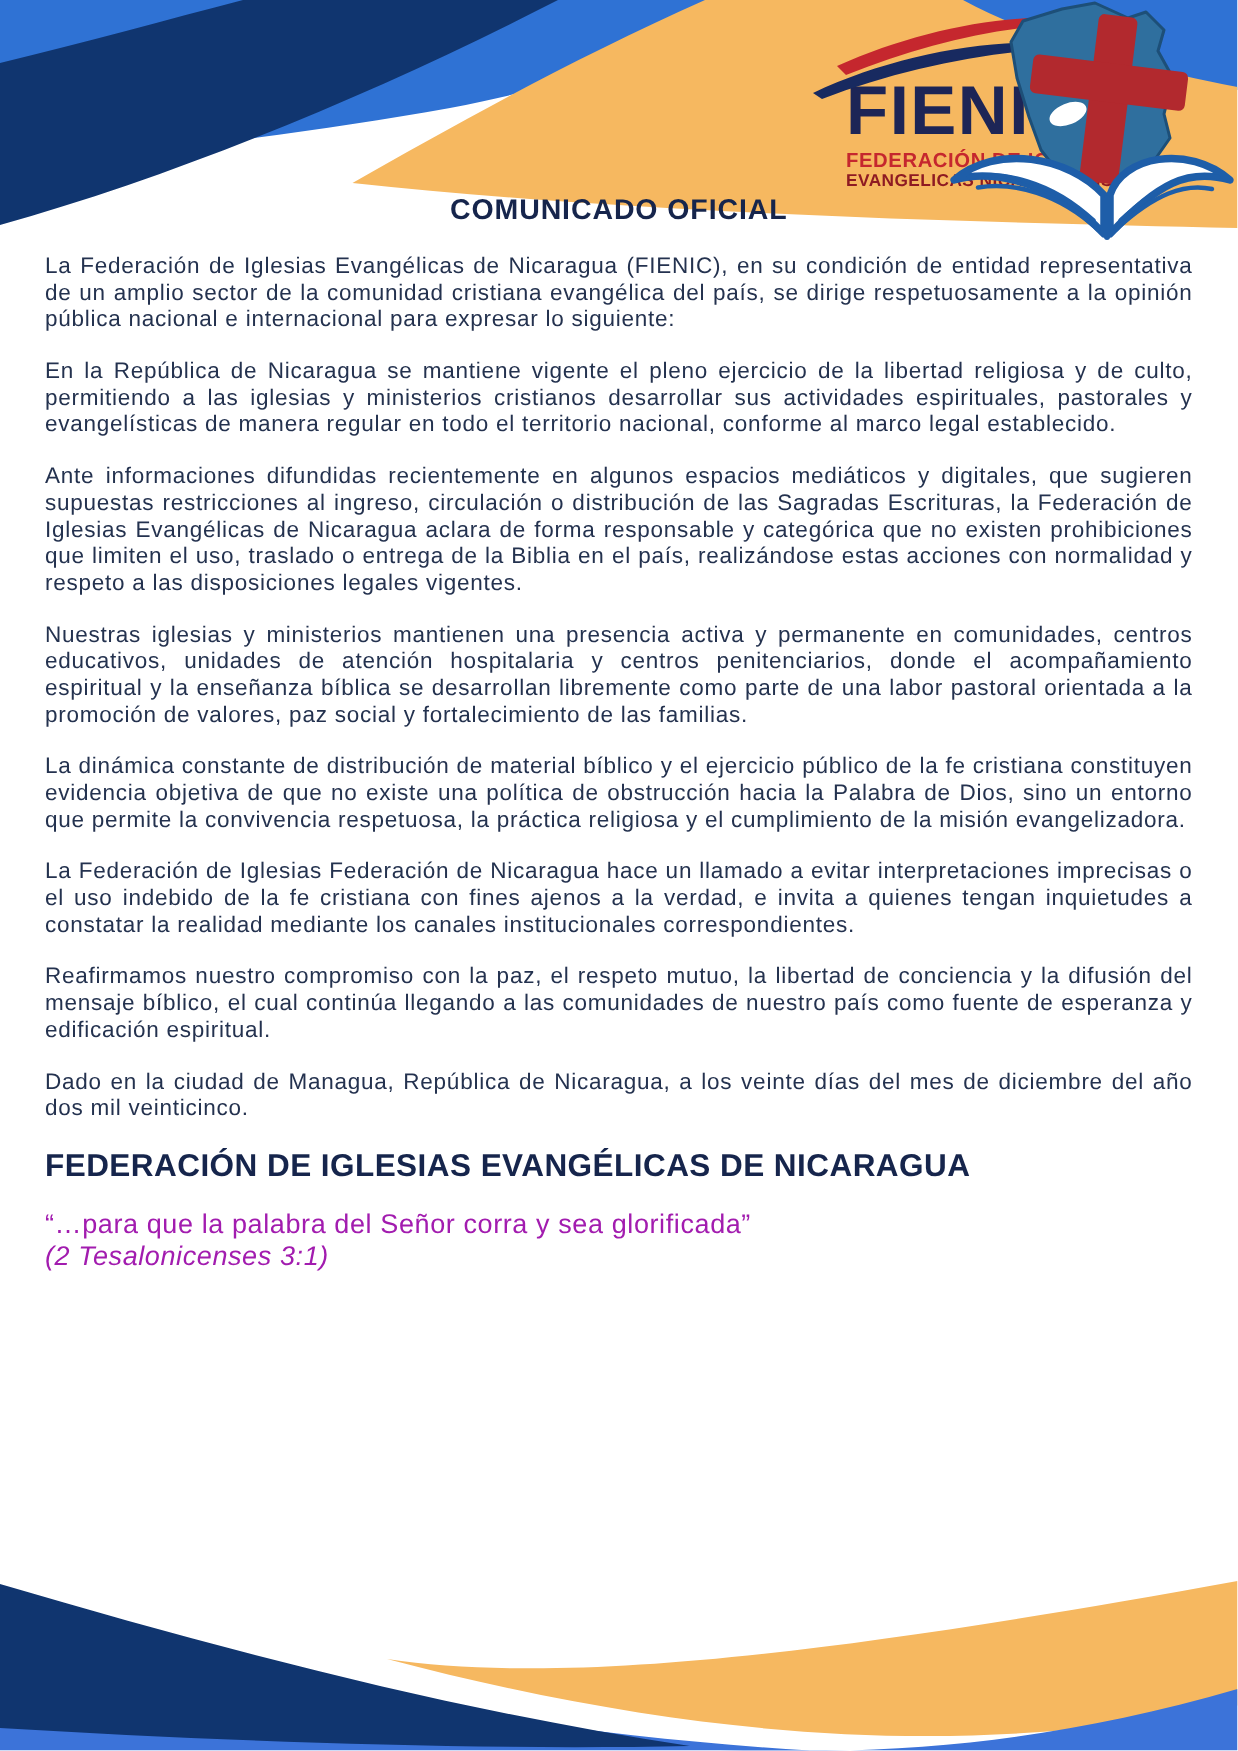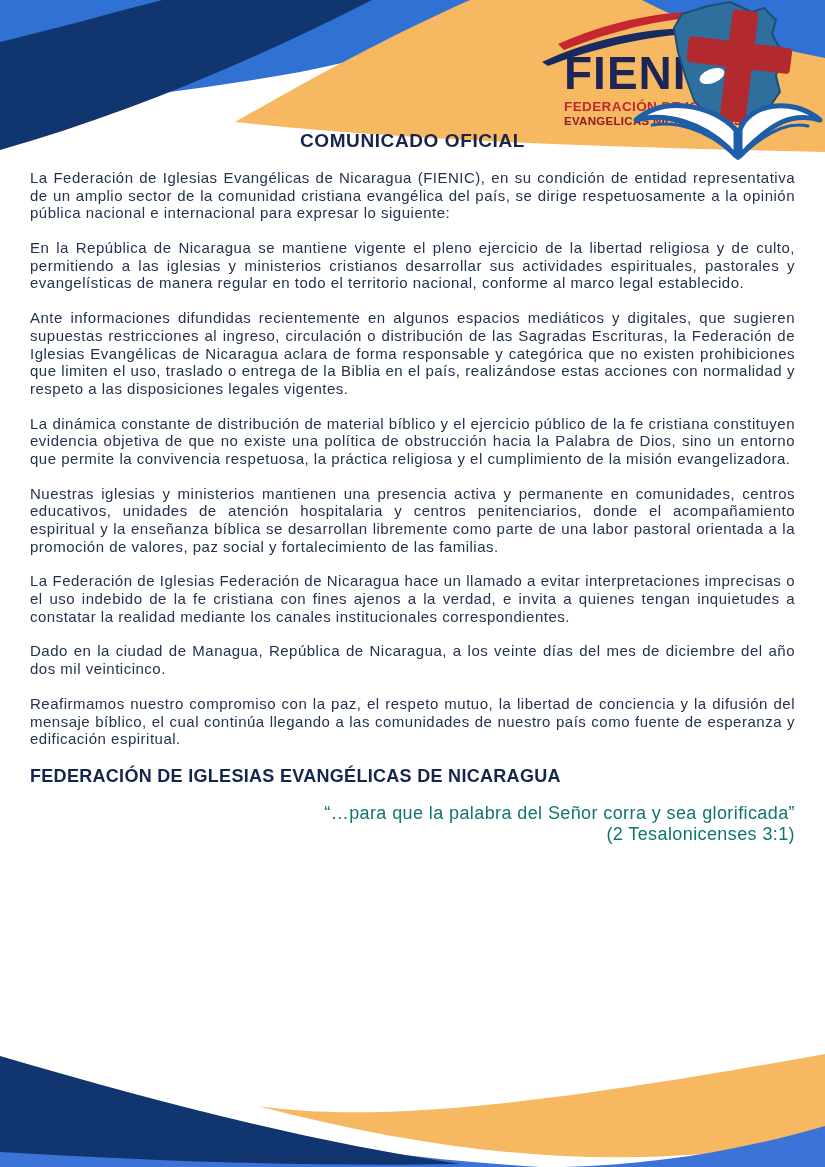--- a/index.html
+++ b/index.html
@@ -24,25 +24,25 @@
   }
   .doc-title {
     margin-top:130px; text-align:center;
     font-size:19px; font-weight:800; letter-spacing:0.6px; color:#16254c;
   }
   .doc-p {
     margin-top:17px; text-align:justify;
     font-size:15px; line-height:1.18; letter-spacing:0.5px; color:#24324f;
   }
   .signature {
-    margin-top:18px; font-size:18px; font-weight:800; letter-spacing:0.3px; color:#16254c;
+    margin-top:18px; font-size:21px; font-weight:800; letter-spacing:0.3px; color:#16254c;
   }
-  .quote-block { margin-top:16px; text-align:right; color:#0f766e; }
+  .quote-block { margin-top:16px; text-align:left; color:#a21caf; }
   .quote-text { font-size:18px; letter-spacing:0.4px; line-height:1.2; }
-  .quote-ref  { font-size:18px; letter-spacing:0.4px; line-height:1.2; }
+  .quote-ref  { font-size:18px; letter-spacing:0.4px; line-height:1.2;font-style:italic; }
 </style>
 </head>
 <body>
 
 <svg class="header-deco" viewBox="0 0 825 165" preserveAspectRatio="none" aria-hidden="true">
   <rect x="0" y="0" width="825" height="165" fill="#ffffff"></rect>
 
   <path d="M0,0 H825 V60 C700,50 560,20 470,35 C400,48 360,60 300,72 C200,90 90,102 0,112 Z" fill="#2f72d4"></path>
 
   <path d="M235,122 C300,85 380,40 470,0 L642,0 C690,26 760,46 825,58 L825,152 C640,148 420,142 235,122 Z" fill="#f6b860"></path>
@@ -83,25 +83,25 @@
     </g>
   </svg>
 </div>
 
 <div class="content">
   <h1 class="doc-title">COMUNICADO OFICIAL</h1>
 
   <p class="doc-p">La Federación de Iglesias Evangélicas de Nicaragua (FIENIC), en su condición de entidad representativa de un amplio sector de la comunidad cristiana evangélica del país, se dirige respetuosamente a la opinión pública nacional e internacional para expresar lo siguiente:</p>
   <p class="doc-p">En la República de Nicaragua se mantiene vigente el pleno ejercicio de la libertad religiosa y de culto, permitiendo a las iglesias y ministerios cristianos desarrollar sus actividades espirituales, pastorales y evangelísticas de manera regular en todo el territorio nacional, conforme al marco legal establecido.</p>
   <p class="doc-p">Ante informaciones difundidas recientemente en algunos espacios mediáticos y digitales, que sugieren supuestas restricciones al ingreso, circulación o distribución de las Sagradas Escrituras, la Federación de Iglesias Evangélicas de Nicaragua aclara de forma responsable y categórica que no existen prohibiciones que limiten el uso, traslado o entrega de la Biblia en el país, realizándose estas acciones con normalidad y respeto a las disposiciones legales vigentes.</p>
+  <p class="doc-p">Nuestras iglesias y ministerios mantienen una presencia activa y permanente en comunidades, centros educativos, unidades de atención hospitalaria y centros penitenciarios, donde el acompañamiento espiritual y la enseñanza bíblica se desarrollan libremente como parte de una labor pastoral orientada a la promoción de valores, paz social y fortalecimiento de las familias.</p>
   <p class="doc-p">La dinámica constante de distribución de material bíblico y el ejercicio público de la fe cristiana constituyen evidencia objetiva de que no existe una política de obstrucción hacia la Palabra de Dios, sino un entorno que permite la convivencia respetuosa, la práctica religiosa y el cumplimiento de la misión evangelizadora.</p>
-  <p class="doc-p">Nuestras iglesias y ministerios mantienen una presencia activa y permanente en comunidades, centros educativos, unidades de atención hospitalaria y centros penitenciarios, donde el acompañamiento espiritual y la enseñanza bíblica se desarrollan libremente como parte de una labor pastoral orientada a la promoción de valores, paz social y fortalecimiento de las familias.</p>
   <p class="doc-p">La Federación de Iglesias Federación de Nicaragua hace un llamado a evitar interpretaciones imprecisas o el uso indebido de la fe cristiana con fines ajenos a la verdad, e invita a quienes tengan inquietudes a constatar la realidad mediante los canales institucionales correspondientes.</p>
+  <p class="doc-p">Reafirmamos nuestro compromiso con la paz, el respeto mutuo, la libertad de conciencia y la difusión del mensaje bíblico, el cual continúa llegando a las comunidades de nuestro país como fuente de esperanza y edificación espiritual.</p>
   <p class="doc-p">Dado en la ciudad de Managua, República de Nicaragua, a los veinte días del mes de diciembre del año dos mil veinticinco.</p>
-  <p class="doc-p">Reafirmamos nuestro compromiso con la paz, el respeto mutuo, la libertad de conciencia y la difusión del mensaje bíblico, el cual continúa llegando a las comunidades de nuestro país como fuente de esperanza y edificación espiritual.</p>
 
   <div class="signature">FEDERACIÓN DE IGLESIAS EVANGÉLICAS DE NICARAGUA</div>
 
   <div class="quote-block">
     <div class="quote-text">“…para que la palabra del Señor corra y sea glorificada”</div>
     <div class="quote-ref">(2 Tesalonicenses 3:1)</div>
   </div>
 </div>
 
 <svg class="footer-deco" viewBox="0 0 825 127" preserveAspectRatio="none" aria-hidden="true">

